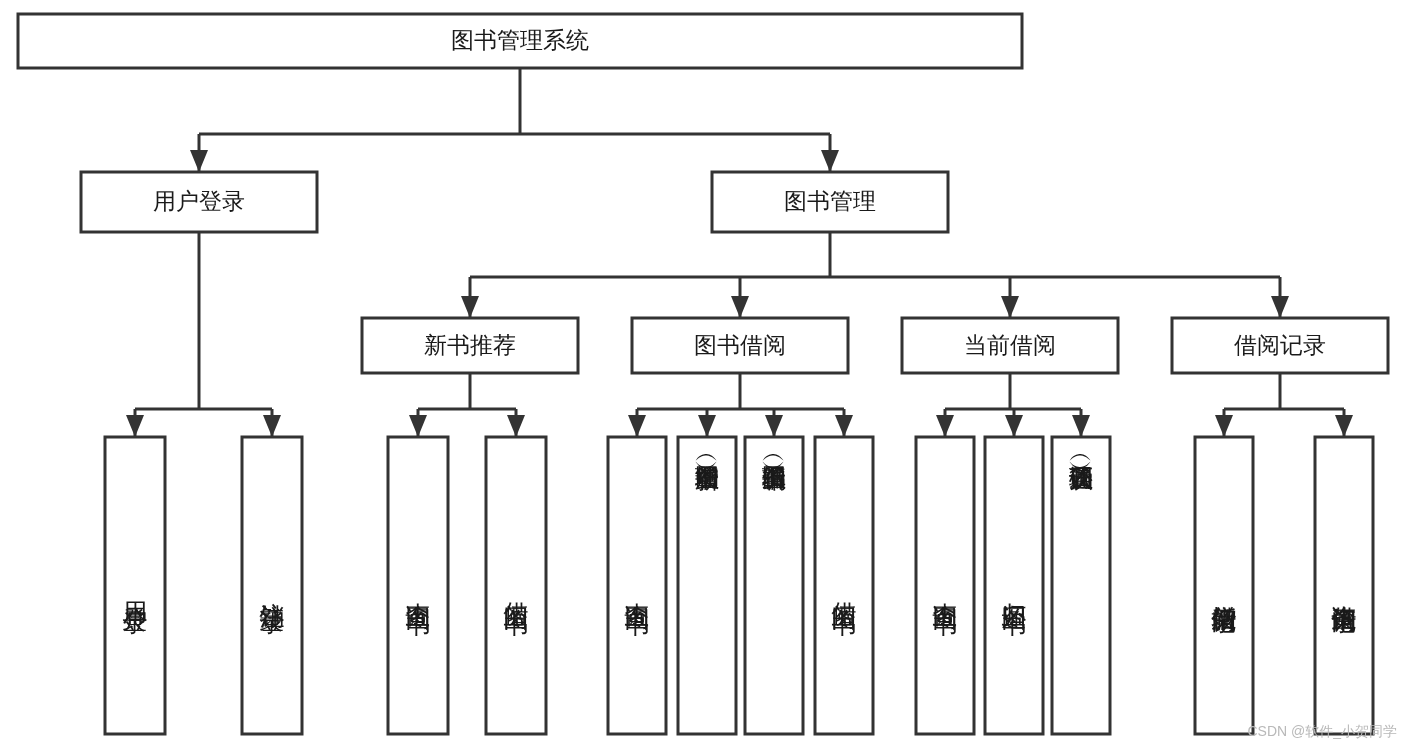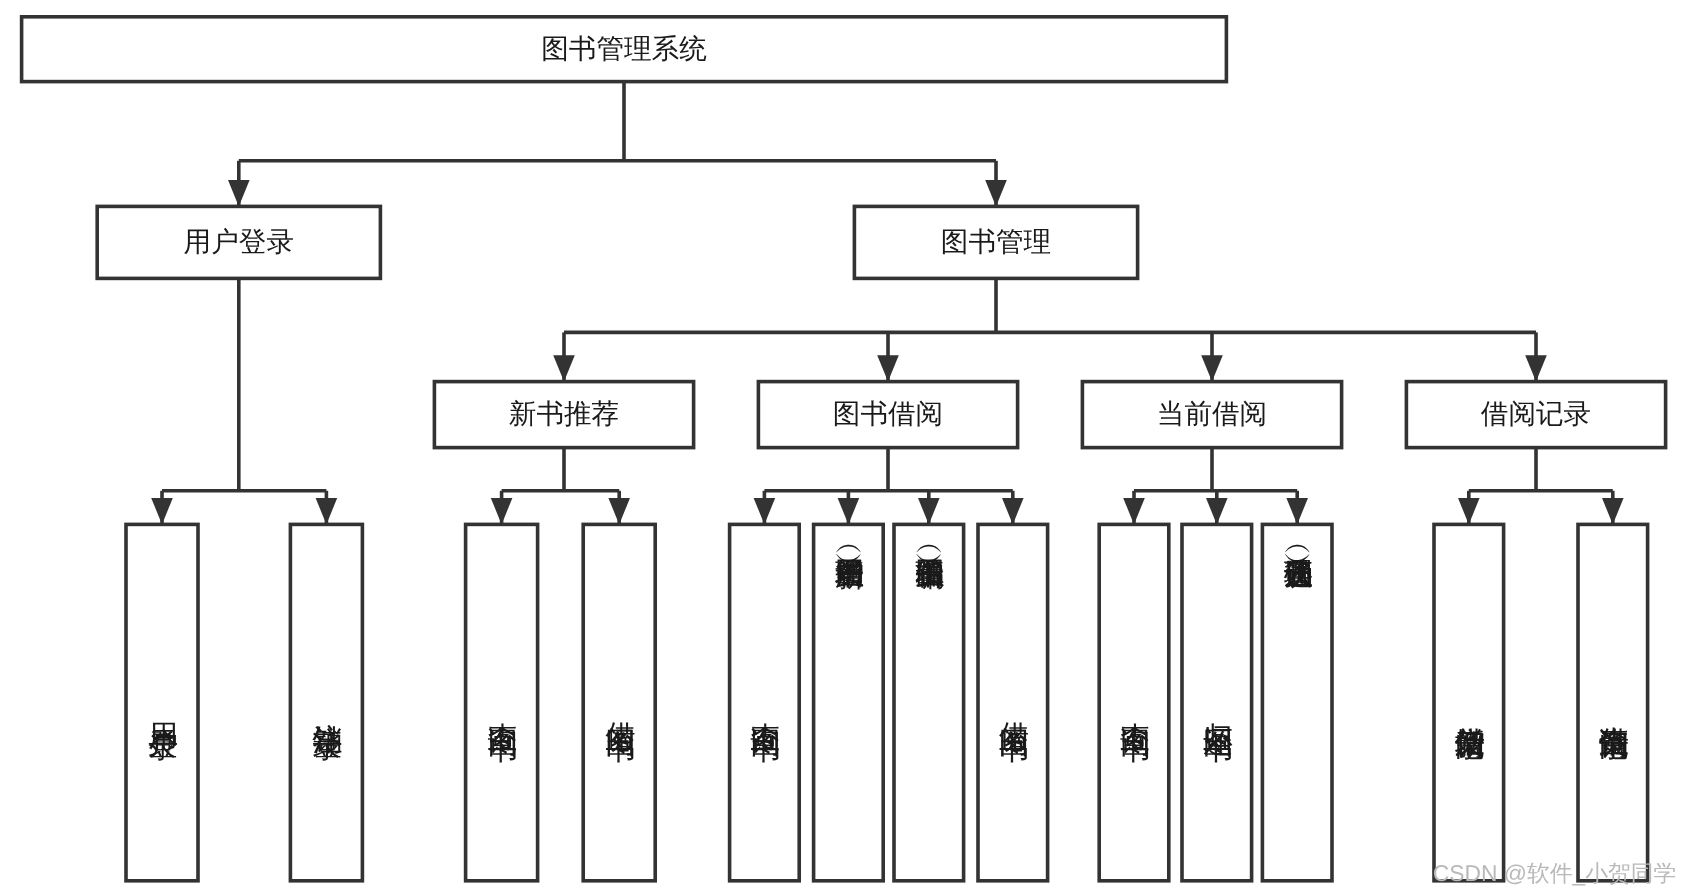--- a/index.html
+++ b/index.html
@@ -57,21 +57,21 @@
     line-height: 1;
     color: #1a1a1a;
     letter-spacing: 3px;
     white-space: nowrap;
   }
   .watermark {
     position: absolute;
     right: 8px;
     bottom: 6px;
     font-family: "Liberation Sans", "DejaVu Sans", sans-serif;
-    font-size: 19px;
+    font-size: 14px;
     color: #b9b9b9;
     white-space: nowrap;
     user-select: none;
     text-align: center;
   }
 </style>
 </head>
 <body>
 
 <div id="diagram-root">

